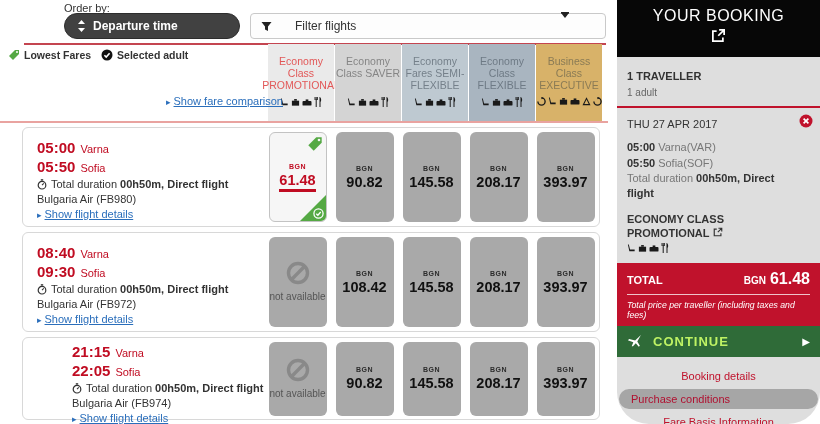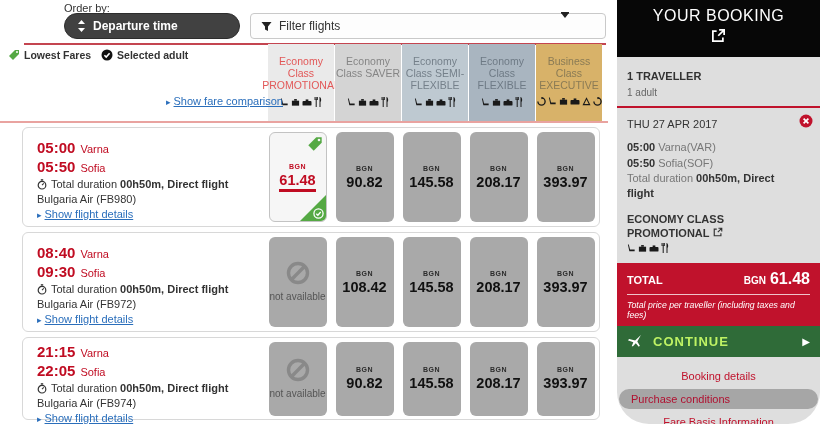--- a/index.html
+++ b/index.html
@@ -8,21 +8,21 @@
   .main { position:absolute; left:0; top:0; width:612px; height:424px; }
 
   
   .order-label { position:absolute; left:64px; top:2px; font-size:11px; color:#333; }
   .sort-btn { position:absolute; left:64px; top:13px; width:176px; height:26px;
     background:#414141; border:1px solid #2d2d2d; border-radius:15px; color:#fff;
     font-size:12px; font-weight:bold; display:flex; align-items:center; padding-left:12px; cursor:pointer; }
   .sort-btn svg { margin-right:7px; }
   .filter-box { position:absolute; left:250px; top:13px; width:356px; height:26px;
     background:#fdfdfd; border:1px solid #c9c9c9; border-radius:4px; color:#333;
-    font-size:12px; display:flex; align-items:center; padding:0 10px; cursor:pointer; }
+    font-size:12px; display:flex; align-items:center; padding:0 10px; cursor:pointer;gap:16px; }
   .filter-box .flabel { margin-left:7px; }
   .filter-caret { position:absolute; right:42px; top:11px; }
   .redline1 { position:absolute; left:24px; top:43px; width:582px; height:2px; background:#c44550; }
 
   
   .legend { position:absolute; left:8px; top:49px; display:flex; align-items:center;
     font-size:10.5px; font-weight:bold; color:#333; }
   .legend .item { display:flex; align-items:center; margin-right:10px;justify-content:center; }
   .legend svg { margin-right:4px; }
 
@@ -39,21 +39,21 @@
   .amen { display:flex; align-items:center; justify-content:center; flex-wrap:wrap; margin-top:4px; gap:2px; color:#1a1a1a; }
   .fare-link { position:absolute; left:166px; top:95px; font-size:11px; color:#2a6ebb; cursor:pointer; }
   .fare-link .u { text-decoration:underline; }
   .tri { color:#2a6ebb; font-size:9px; margin-right:3px; }
   .redline2 { position:absolute; left:0; top:121px; width:608px; height:2px; background:#e9a3a0; }
 
   
   .cards { position:absolute; left:22px; top:127px; width:578px; }
   .card { background:#fff; border:1px solid #d8d8d8; border-radius:6px; height:100px;
     margin-bottom:5px; display:flex;justify-content:space-between; }
-  .card.compact { height:83px; }
+  .card.compact { height:83px;padding-left:35px; }
   .finfo { width:246px; padding:11px 0 0 14px; }
   .card.compact .finfo { padding-top:5px; }
   .trow { font-size:11px; color:#c00c22; line-height:18px; }
   .trow b { font-size:15px; margin-right:5px; }
   .drow { font-size:11px; color:#333; line-height:15px; display:flex; align-items:center; }
   .drow svg { margin-right:4px; }
   .arow { font-size:11px; color:#333; line-height:15px; }
   .lrow { font-size:11px; color:#2a6ebb; line-height:15px; cursor:pointer; }
   .lrow .u { text-decoration:underline; }
   .fcells { display:flex; align-items:center; }
@@ -224,21 +224,21 @@
               <path d="M1 0 V3 M2.2 0 V3 M3.4 0 V3" stroke="#1a1a1a" stroke-width="0.9"></path>
               <rect x="1.7" y="2" width="1" height="8" fill="#1a1a1a"></rect>
               <path d="M6 0 C7.5 1.5 7.5 4 6.5 5 V10 H5.5 V0 Z" fill="#1a1a1a"></path>
             </svg>
           </span>
       </div>
     </div>
     <div class="col col-2">
       <div class="lines">
         <div>Economy</div>
-        <div>Class SEMI-</div>
+        <div>Fares SEMI-</div>
         <div>FLEXIBLE</div>
       </div>
       <div class="amen">
         <span class="ico">
             <svg width="9" height="9" viewBox="0 0 10 10">
               <path d="M2 0.5 L3.4 6 H8.5 V8 H2.6 L1 0.5 Z" fill="#1a1a1a"></path>
             </svg>
           </span>
         <span class="ico">
             <svg width="9" height="9" viewBox="0 0 10 10">

